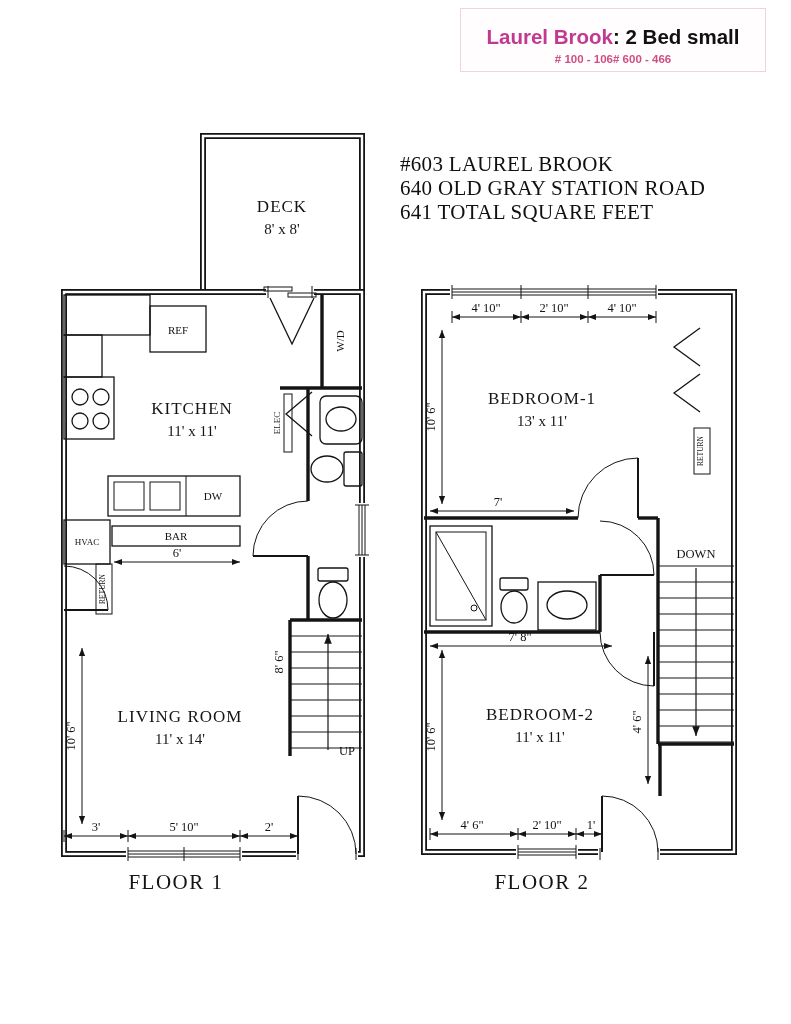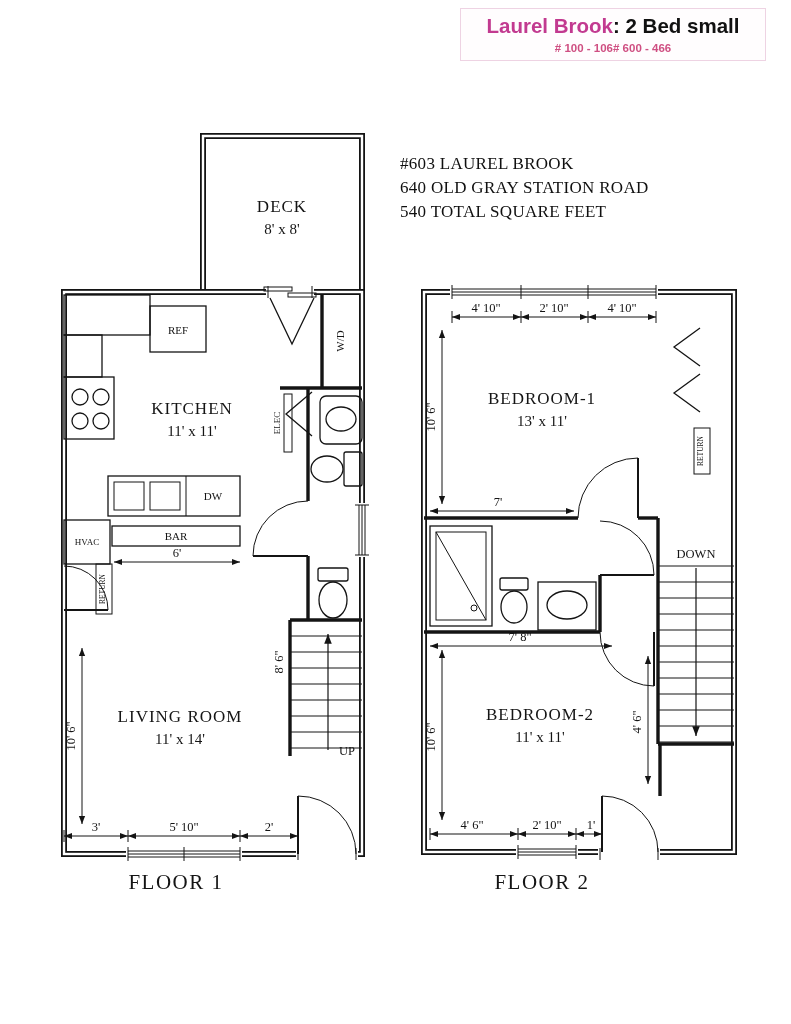--- a/index.html
+++ b/index.html
@@ -1,27 +1,27 @@
 <!DOCTYPE html>
 <html><head>
 <meta charset="utf-8">
 <style>
   html,body{margin:0;padding:0;background:#e9e9e9;}
   .page{position:relative;width:791px;height:1024px;background:#ffffff;margin:0 auto;overflow:hidden;
         font-family:"Liberation Sans",sans-serif;}
   
-  .hdr{position:absolute;left:460px;top:8px;width:292px;padding:5px 6px 6px;border:1px solid #eed3e3;
+  .hdr{position:absolute;left:460px;top:8px;width:292px;padding:16px 6px 6px;border:1px solid #eed3e3;
        background:#fffdfe;text-align:center;}
   .hdr-line1{font-weight:bold;font-size:20.5px;color:#111;white-space:nowrap;}
   .brand{color:#c23a90;}
   .hdr-line2{display:flex;justify-content:center;margin-top:4px;
              font-weight:bold;font-size:11.5px;color:#cf4f82;}
   
   .addr{position:absolute;left:400px;top:152px;font-family:"Liberation Serif",serif;
-        font-size:17px;line-height:24px;color:#101010;letter-spacing:.3px;white-space:nowrap;}
+        font-size:21px;line-height:24px;color:#101010;letter-spacing:.3px;white-space:nowrap;}
   
   svg{position:absolute;left:0;top:0;}
   .wo{fill:none;stroke:#141414;stroke-width:6;}
   .wi{fill:none;stroke:#ffffff;stroke-width:2.4;}
   .iw{fill:none;stroke:#141414;stroke-width:3.4;}
   .tn{fill:none;stroke:#141414;stroke-width:1.3;}
   .tn2{fill:none;stroke:#141414;stroke-width:1;}
   .leaf{fill:none;stroke:#141414;stroke-width:2;}
   .er{fill:#ffffff;stroke:none;}
   .dim{stroke:#141414;stroke-width:1;fill:none;marker-start:url(#arr);marker-end:url(#arr);}
@@ -46,21 +46,21 @@
     <div class="hdr-line1"><span class="brand">Laurel Brook</span><span>: 2 Bed small</span></div>
     <div class="hdr-line2">
       <span># 100 - 106</span>
       <span># 600 - 466</span>
     </div>
   </div>
 
   <div class="addr">
     <div>#603 LAUREL BROOK</div>
     <div>640 OLD GRAY STATION ROAD</div>
-    <div>540 TOTAL SQUARE FEET</div>
+    <div>641 TOTAL SQUARE FEET</div>
   </div>
 
   <svg width="791" height="1024" viewBox="0 0 791 1024">
     <defs>
       <marker id="arr" viewBox="0 0 10 10" refX="9" refY="5" markerWidth="9" markerHeight="9" orient="auto-start-reverse">
         <path d="M0,1.5 L9,5 L0,8.5 z" fill="#141414"></path>
       </marker>
     </defs>
 
     <g>

